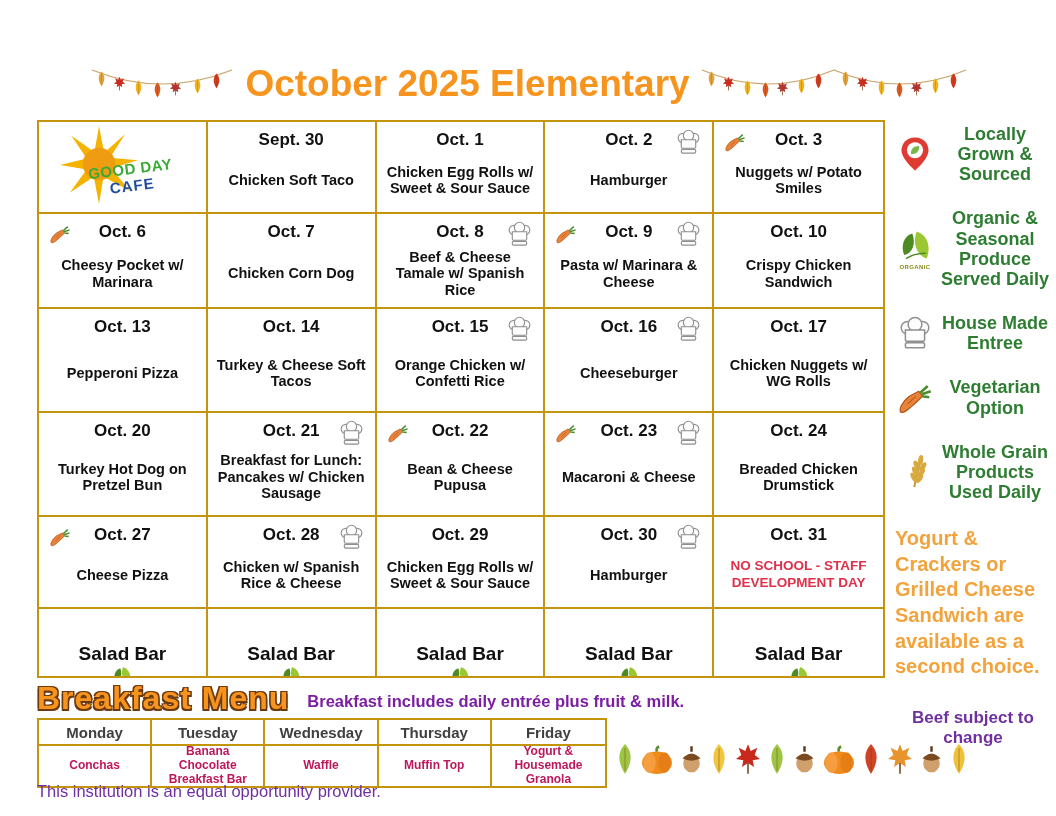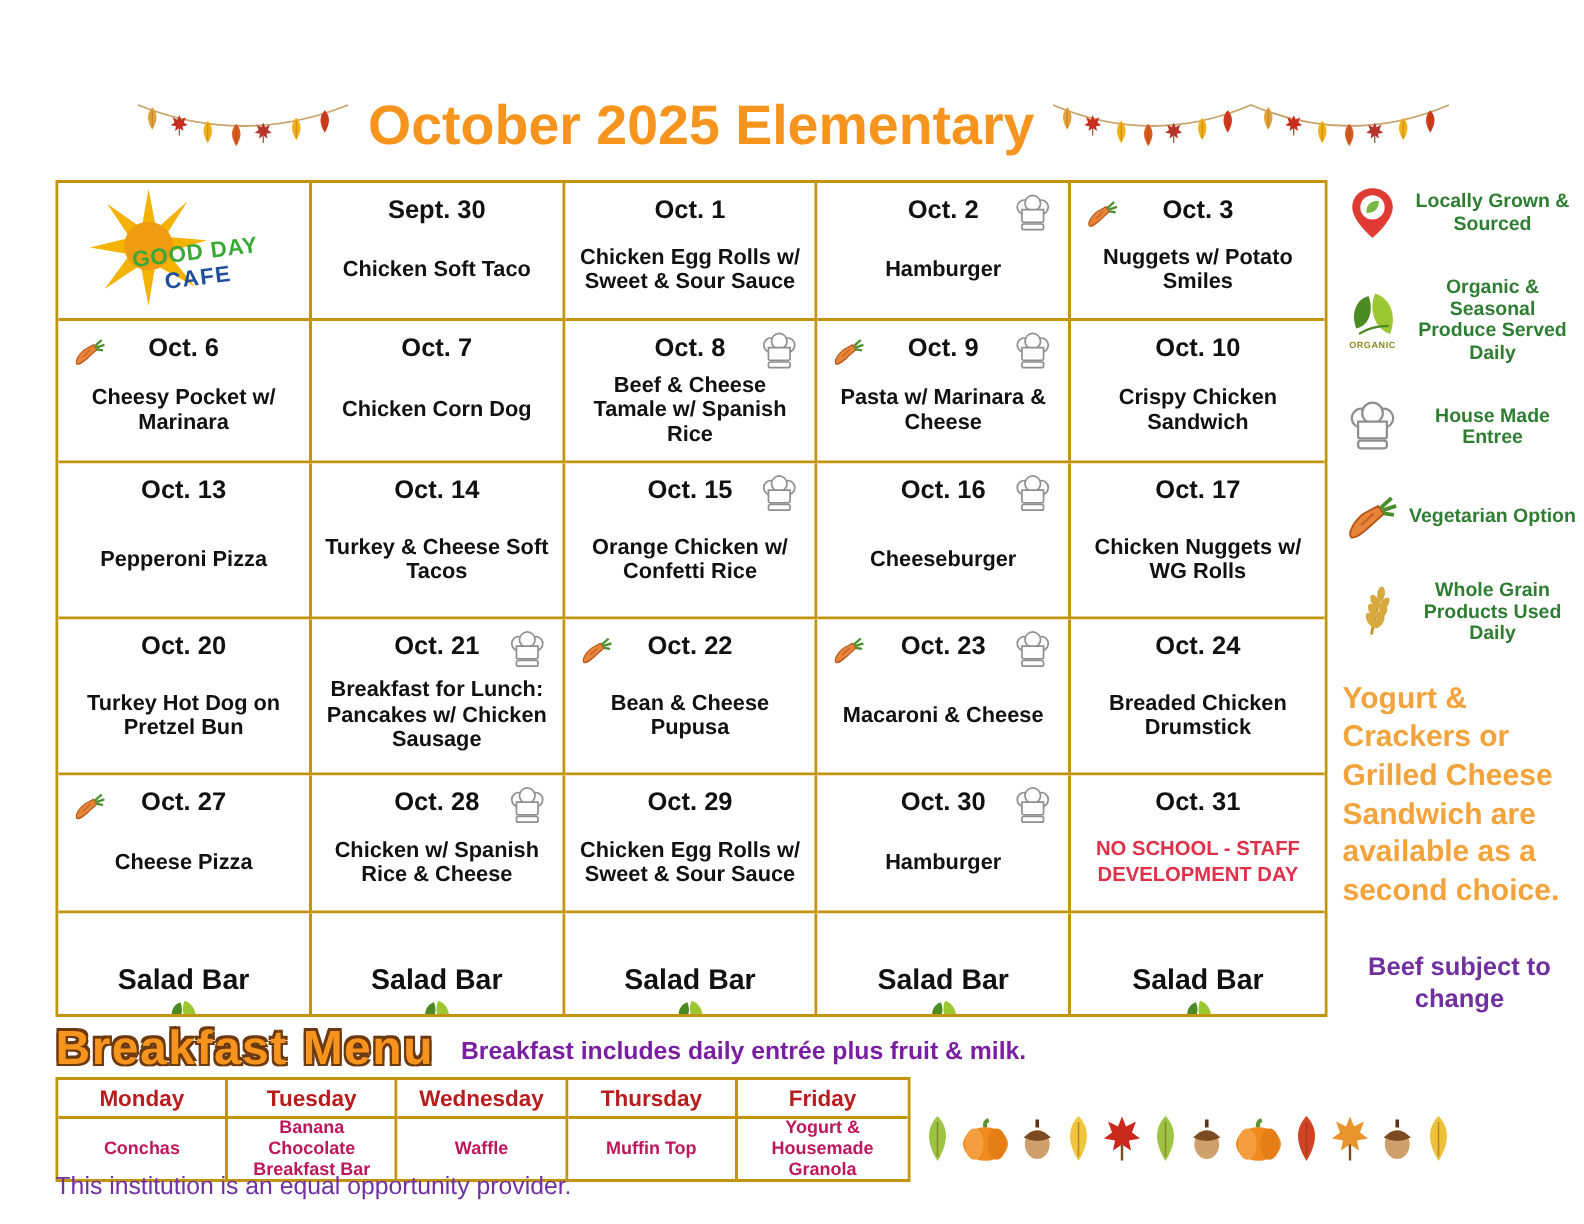--- a/index.html
+++ b/index.html
@@ -48,21 +48,21 @@
   .organic-ic { display:flex; flex-direction:column; align-items:center; }
   .organic-ic svg { width:26px; height:20px; }
   .organic-word { font-size:4.5px; font-weight:bold; color:#8a8a1e; letter-spacing:.4px; }
 
   
   .sidebar { position:absolute; left:893px; top:124px; width:160px; }
   .legend-item { display:flex; align-items:center; margin-bottom:24px; }
   .legend-icon { flex:0 0 44px; display:flex; flex-direction:column; align-items:center; }
   .legend-icon svg { width:36px; height:36px; }
   .legend-icon .organic-word { font-size:6px; }
-  .legend-label { flex:1; text-align:center; color:#2e7d32; font-size:13px;
+  .legend-label { flex:1; text-align:center; color:#2e7d32; font-size:18px;
                   font-weight:bold; line-height:1.12; padding:0 2px; }
   .note-orange { color:#f2a33c; font-size:20px;
                  font-weight:bold; line-height:1.28; padding:0 2px; }
   .note-purple { margin-top:28px; text-align:center; color:#7030a0; font-size:17px;
                  font-weight:bold; line-height:1.2; }
 
   
   .bk-heading { position:absolute; left:37px; top:680px; display:flex;
                 align-items:center; gap:18px; }
   .wordart { font-size:32px; font-weight:bold; color:#f7941e; letter-spacing:1px;
@@ -70,21 +70,21 @@
                          1.5px -1.5px 0 #6d3a10, -1.5px -1.5px 0 #6d3a10; }
   .bk-note { color:#7b1fa2; font-size:16.5px; font-weight:bold; padding-top:6px; }
   .bk-table { position:absolute; left:37px; top:718px; width:570px;
               display:grid; grid-template-columns:repeat(5,1fr);
               grid-template-rows:26px 40px; border:2px solid #c3940e; }
   .bk-cell { border-right:2px solid #c3940e; border-bottom:2px solid #c3940e;
              display:flex; align-items:center; justify-content:center;
              text-align:center; background:#fff; }
   .bk-cell:nth-child(5n) { border-right:none; }
   .bk-cell.bk-item { border-bottom:none; }
-  .bk-day { font-size:15px; font-weight:bold; color:#b91c1c; }
+  .bk-day { font-size:15px; font-weight:bold; color:#404040; }
   .bk-item { font-size:12px; font-weight:bold; color:#be185d; line-height:1.15; padding:0 4px; }
 
   
   .decorations { position:absolute; left:614px; top:731px; width:438px; height:44px;
                  display:flex; align-items:flex-end; gap:3px; }
   .deco { display:inline-flex; }
   .footer { position:absolute; left:37px; top:782px; color:#7030a0; font-size:16.5px; }
 
   .svg-defs { position:absolute; width:0; height:0; overflow:hidden; }
 </style>

